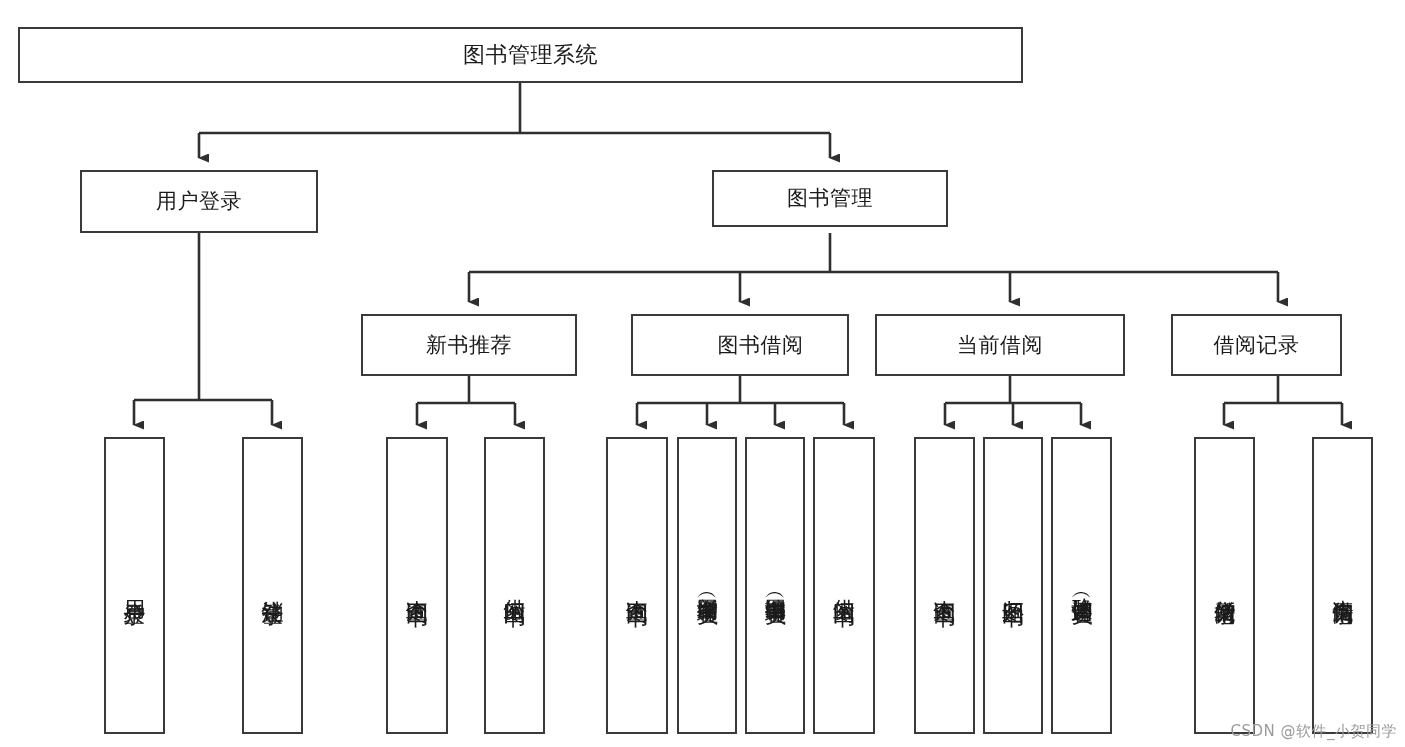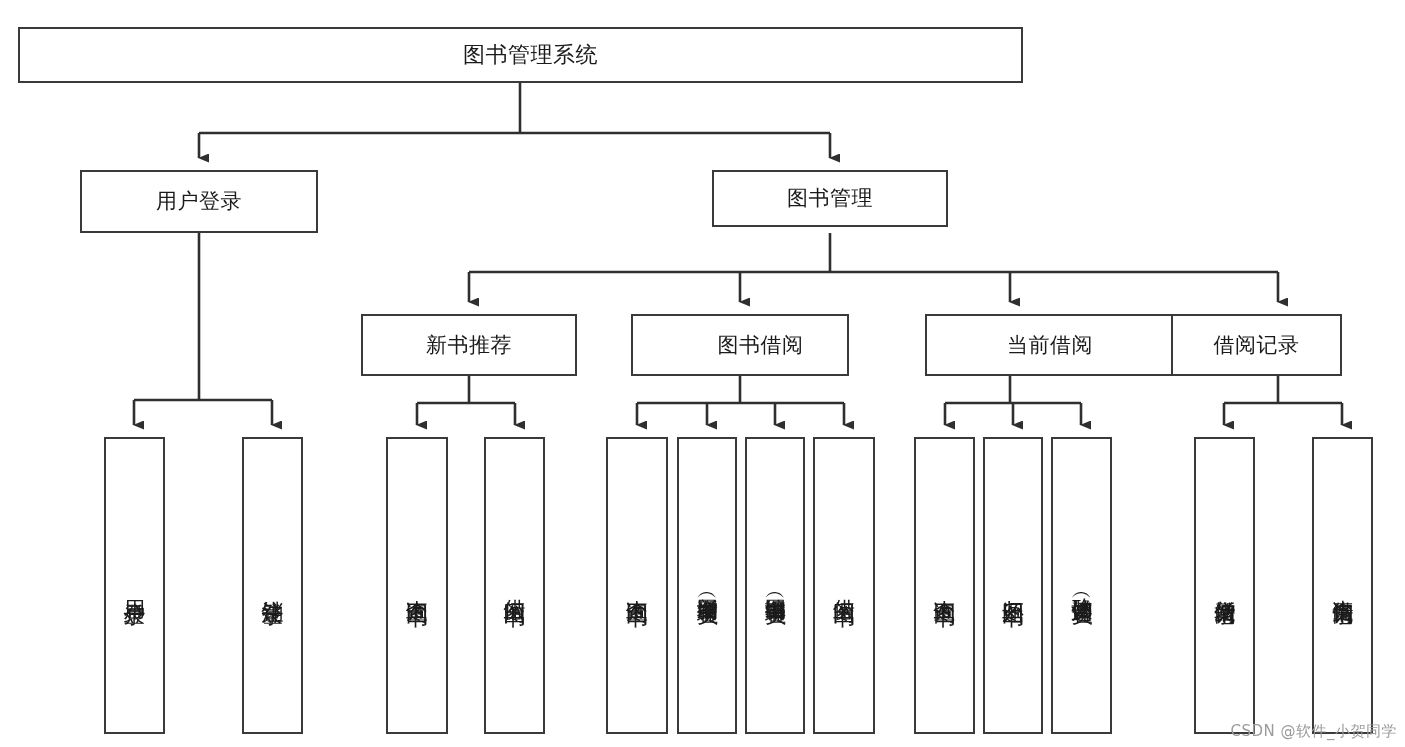--- a/index.html
+++ b/index.html
@@ -151,21 +151,21 @@
   </div>
 
   <div class="node horiz" style="left:361px; top:314px; width:216px; height:62px;">
     <span class="node-label">新书推荐</span>
   </div>
 
   <div class="node horiz" style="left:631px; top:314px; width:218px; height:62px;padding-left:41px;">
     <span class="node-label">图书借阅</span>
   </div>
 
-  <div class="node horiz" style="left:925px; top:314px; width:250px; height:62px;">
+  <div class="node horiz" style="left:875px; top:314px; width:250px; height:62px;">
     <span class="node-label">当前借阅</span>
   </div>
 
   <div class="node horiz" style="left:1171px; top:314px; width:171px; height:62px;">
     <span class="node-label">借阅记录</span>
   </div>
 
   <div class="node vert" style="left:104px; top:437px; width:61px; height:297px;">
     <span class="node-label">用户登录</span>
   </div>

